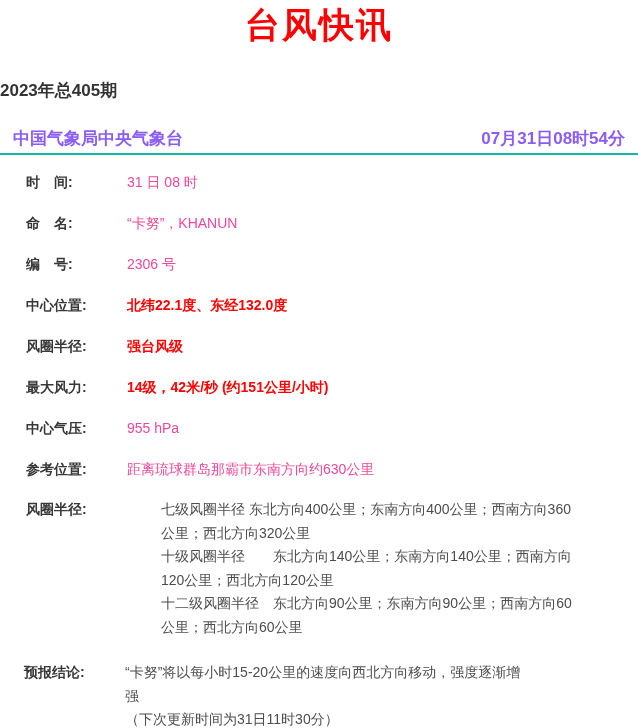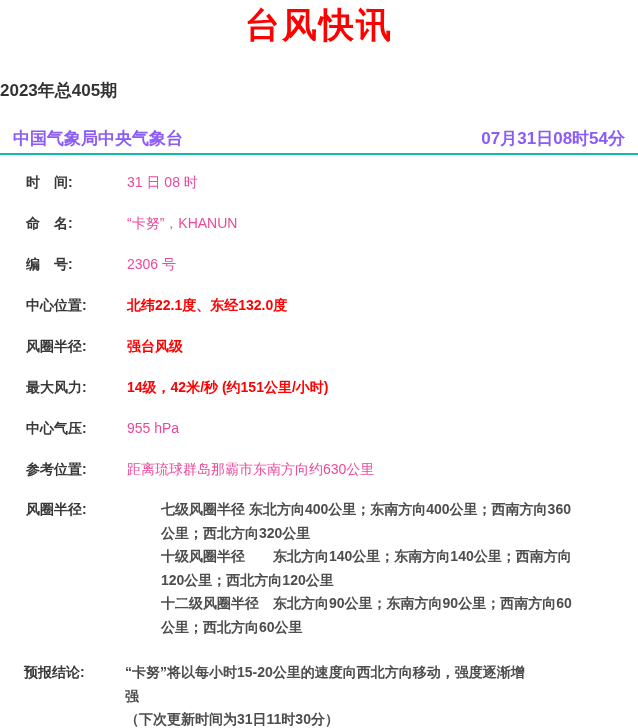--- a/index.html
+++ b/index.html
@@ -54,21 +54,21 @@
     font-weight: bold;
     color: #383838;
   }
   .row .value { color: #ec4899; }
   .row .value.red { color: #fe0000; font-weight: bold; }
 
   .row.multi { line-height: 23.5px; }
   .row-wind { margin-bottom: 22px; gap: 34px; }
   .row-forecast { margin-top: 0; margin-left: 24px; }
   .vlines { color: #4d4d4d; }
-  .vline { white-space: pre; font-weight: bold; }
+  .vline { white-space: pre; }
 </style>
 </head>
 <body>
 
 <div class="page">
 
   <div class="title">台风快讯</div>
 
   <div class="issue">2023年总405期</div>
 

